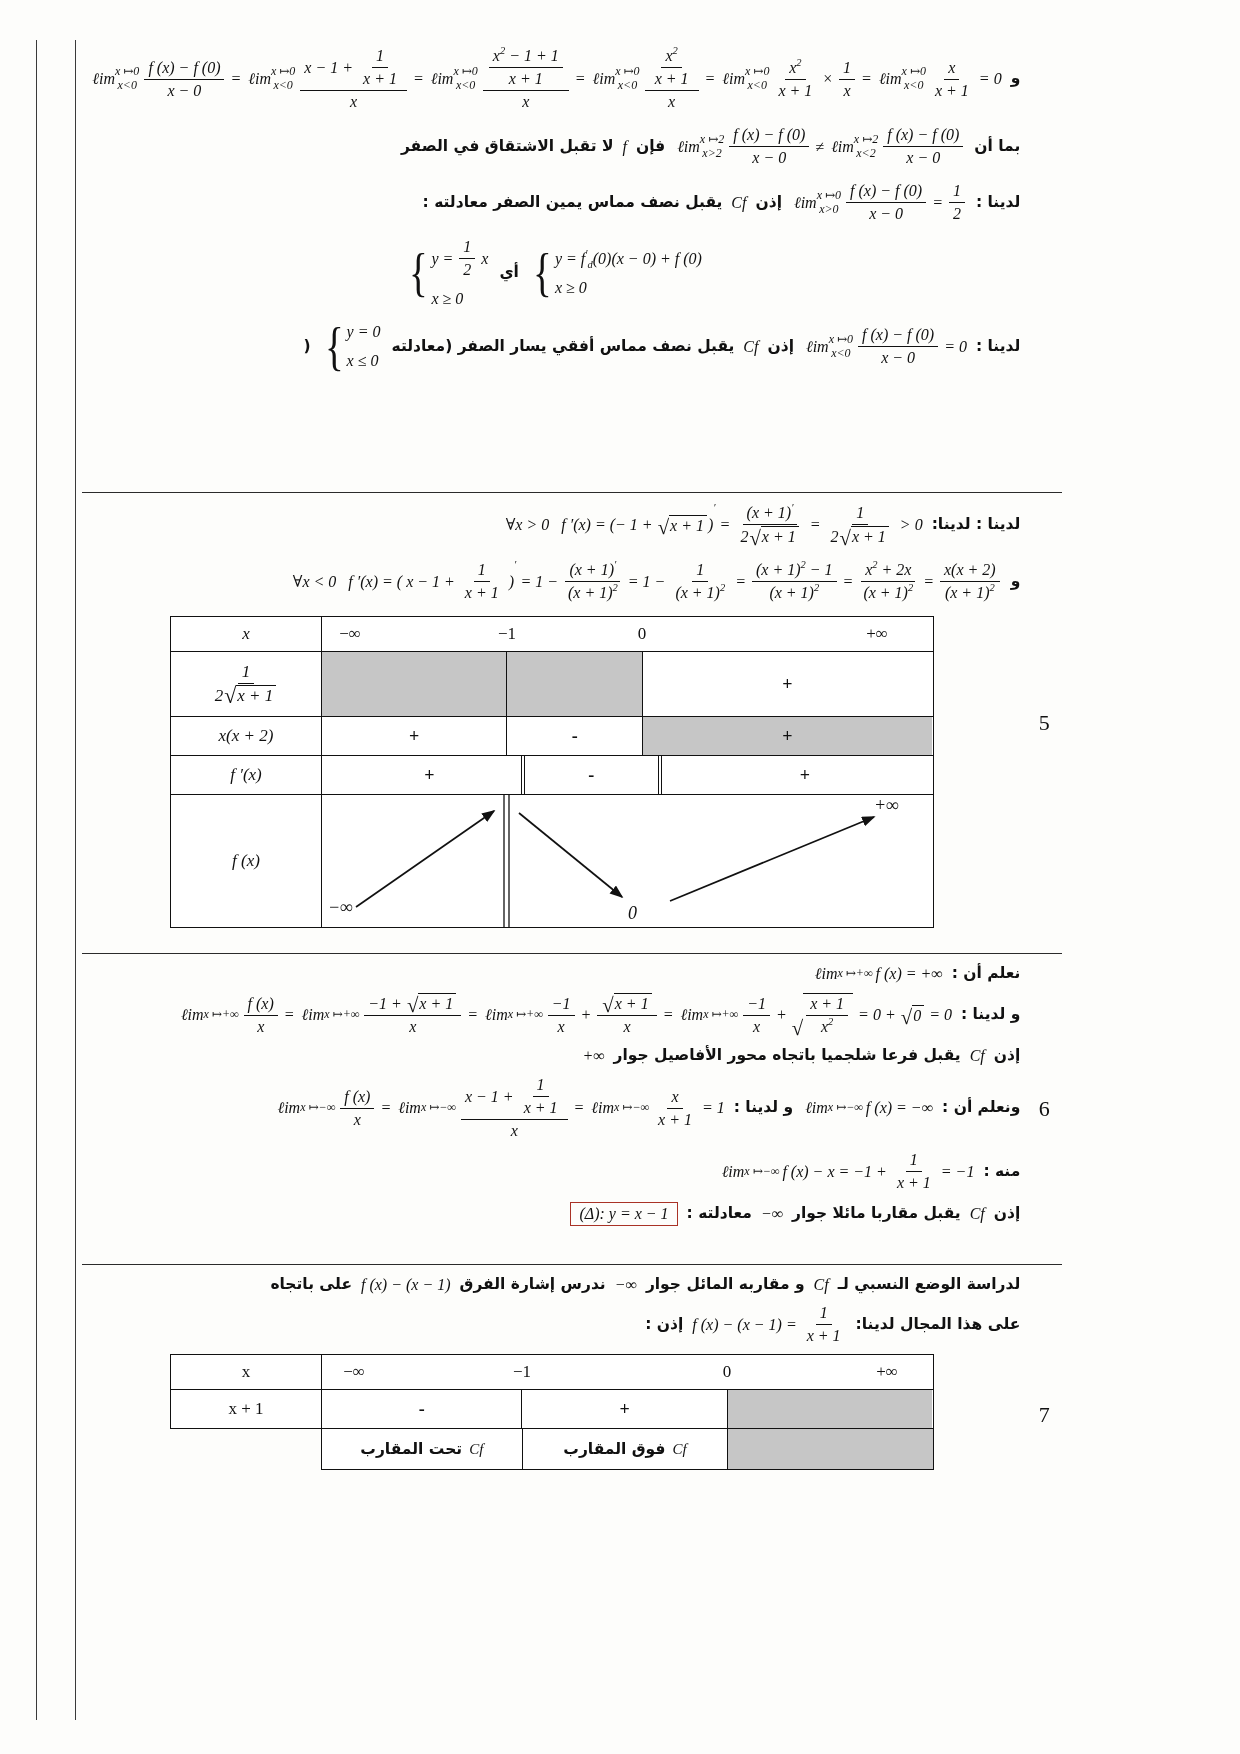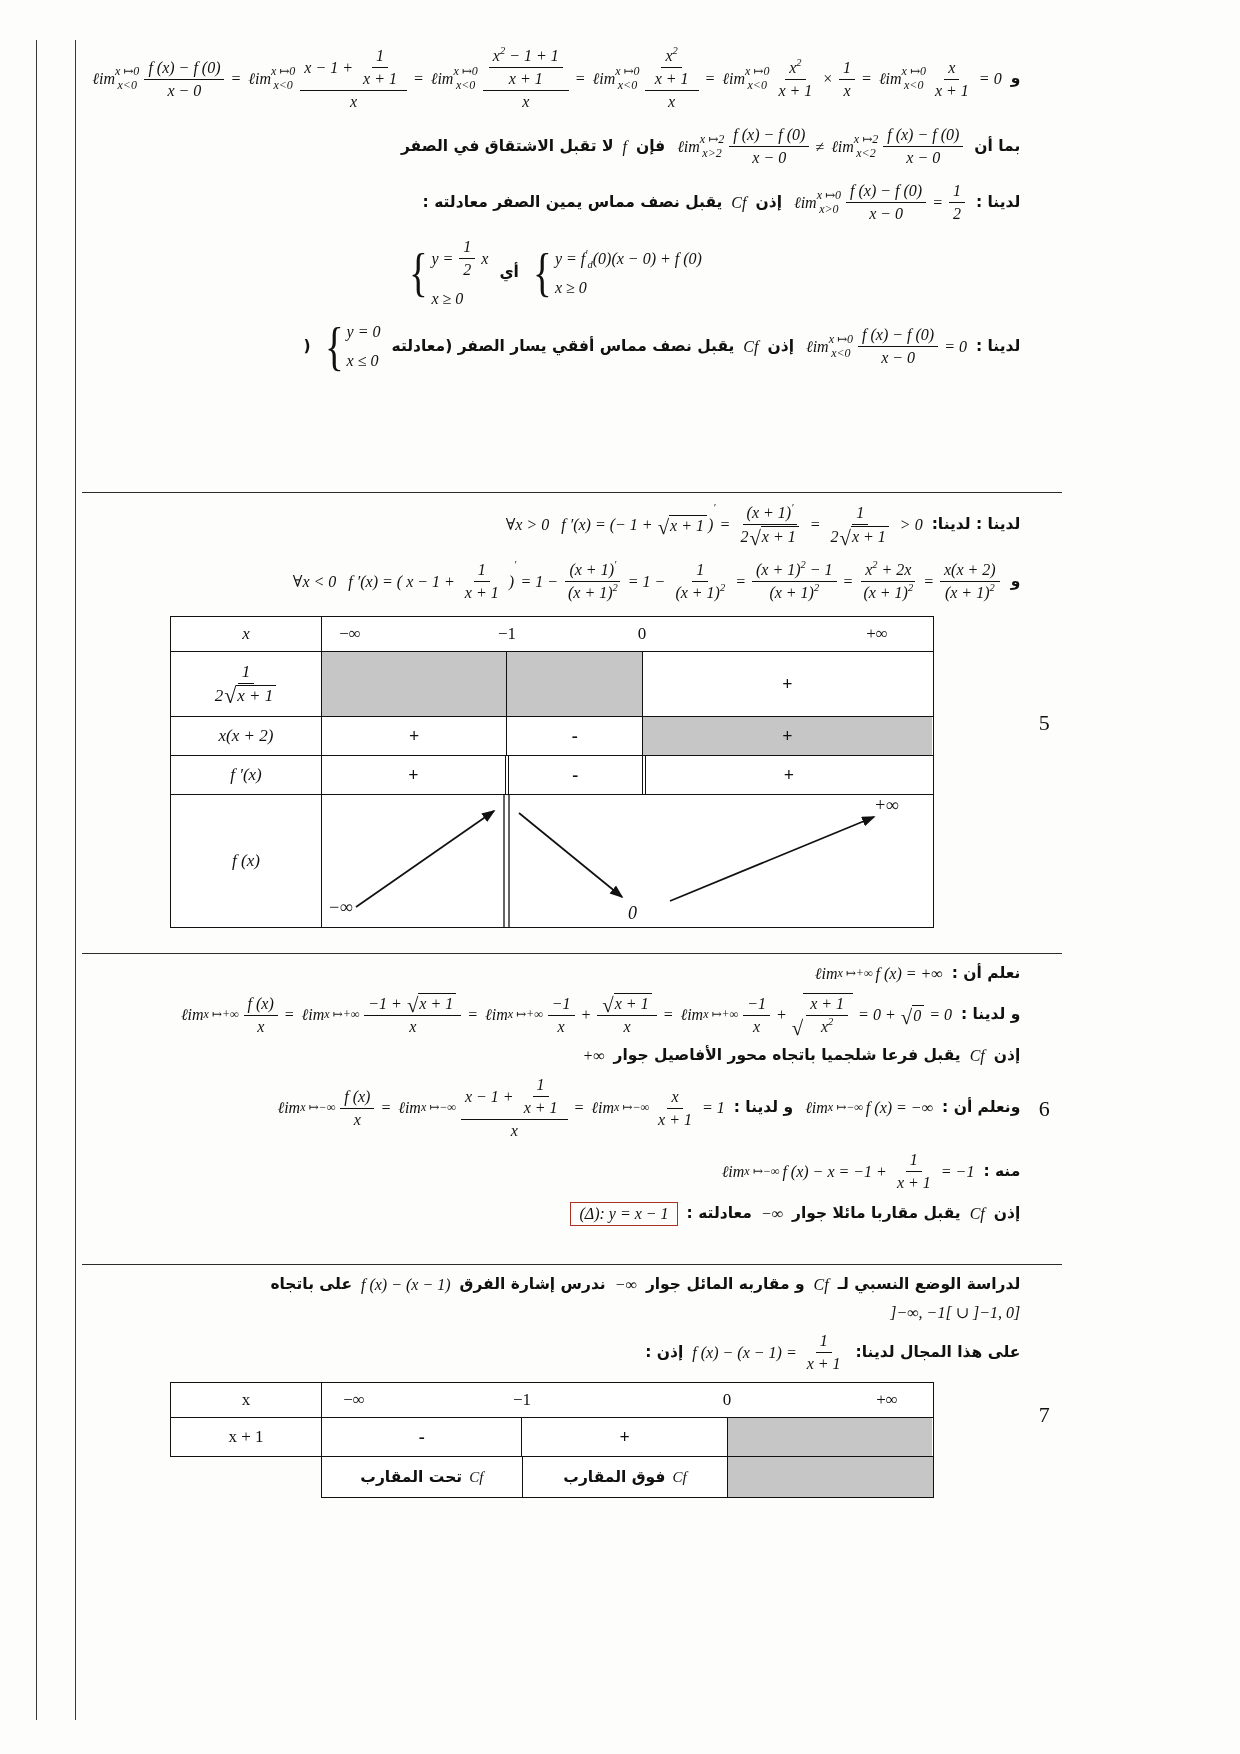--- a/index.html
+++ b/index.html
@@ -50,21 +50,21 @@
   .vt-vals{position:relative;width:610px;display:flex;}
   .vt-headvals{height:34px;}
   .mark{position:absolute;top:50%;transform:translate(-50%,-50%);font-style:normal;font-size:17px;}
   .vc{display:flex;align-items:center;justify-content:center;}
   .w1{width:185px;} .w2{width:135px;} .w3{width:290px;}
   .u1{width:200px;} .u2{width:205px;} .u3{width:205px;}
   .bR{border-right:1.1px solid #111;}
   .bRd{border-right:4px double #111;}
   .shaded{background:#c6c6c6;}
   .sign{font-style:normal;font-weight:700;font-size:18px;}
-  .rowH1{min-height:64px;} .rowH2{min-height:38px;} .rowH3{min-height:38px;}
+  .rowH1{min-height:64px;} .rowH2{min-height:38px;} .rowH3{min-height:38px;gap:16px;}
   .var-cell{height:132px;width:610px;}
   .var-svg{display:block;width:610px;height:132px;}
   .var-svg text{font-family:"Liberation Serif","DejaVu Sans",serif;font-size:18px;font-style:italic;fill:#111;}
 
   .t2{margin-left:82px;direction:ltr;font-size:17px;}
   .t2-main{width:762px;border:1.7px solid #111;background:#fff;}
   .t2-bottom{margin-left:151px;width:611px;border:1.7px solid #111;border-top:none;display:flex;min-height:40px;background:#fff;}
   .t2-bottom .vc{font-style:normal;}
   .cellline{display:flex;direction:rtl;align-items:center;gap:7px;font-size:15px;}
 </style>
@@ -262,23 +262,20 @@
             <div class="line">
               <span class="tok-a">لدراسة الوضع النسبي لـ</span>
               <span class="m"><span class="tok-t">Cf</span></span>
               <span class="tok-a">و مقاربه المائل جوار</span>
               <span class="m"><span class="tok-t">−∞</span></span>
               <span class="tok-a">ندرس إشارة الفرق</span>
               <span class="m"><span class="tok-t">f (x) − (x − 1)</span></span>
               <span class="tok-a">على باتجاه</span>
             </div>
             <div class="line">
-              <span class="m"><span class="tok-t">]−∞, −1[ ∪ ]−1, 0]</span></span>
-            </div>
-            <div class="line">
               <span class="tok-a">على هذا المجال لدينا:</span>
               <span class="m"><span class="tok-t">f (x) − (x − 1) = </span><span class="frac"><span class="num"><span class="tok-t">1</span></span><span class="den"><span class="tok-t">x + 1</span></span></span></span>
               <span class="tok-a">إذن :</span>
             </div>
           </div>
 
         <div class="t2">
           <div class="t2-main">
 
             <div class="vt-row">

